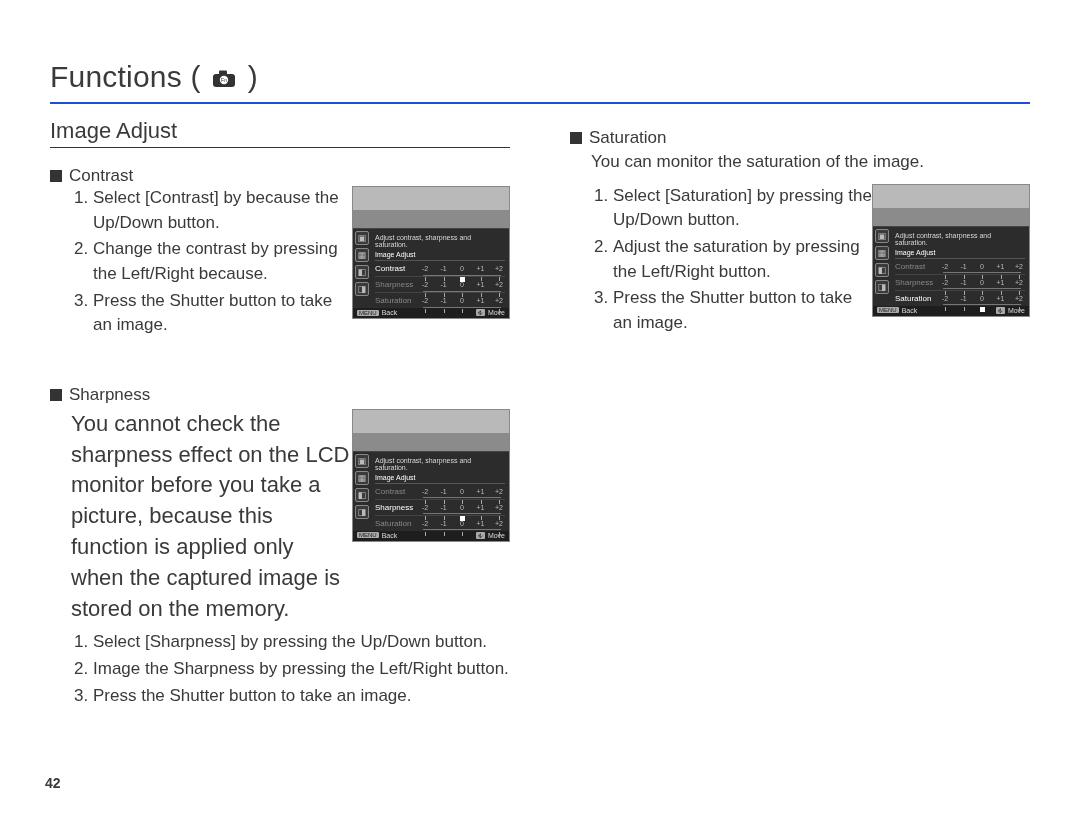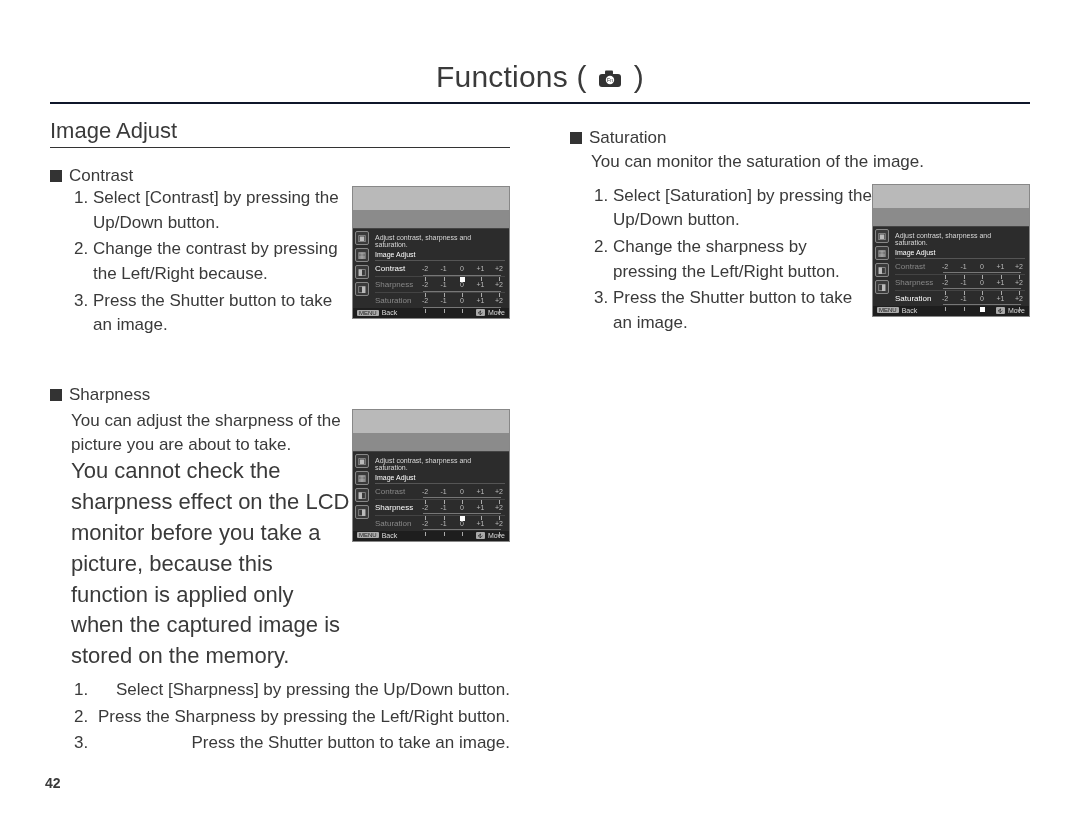--- a/index.html
+++ b/index.html
@@ -10,23 +10,22 @@
       font-family: Arial, Helvetica, sans-serif;
       color: #3a3a3a;
       padding: 60px 50px 30px 50px;
       position: relative;
     }
     .page-title {
       font-size: 30px;
       font-weight: 400;
       letter-spacing: 0.2px;
       padding-bottom: 6px;
-      border-bottom: 2px solid #0f172a;
+      border-bottom: 2px solid #1d4ed8;
       margin-bottom: 14px;
-      text-align: center;
     }
     .page-title .camera-icon {
       display: inline-block;
       vertical-align: -2px;
       margin: 0 2px;
     }
     .columns {
       display: flex;
       gap: 60px;
     }
@@ -224,21 +223,21 @@
   <div class="col">
     <h2 class="section-heading">Image Adjust</h2>
 
     <div class="block">
       <div class="sub-heading">
         <span class="square"></span><span>Contrast</span>
       </div>
 
       <div class="row-with-screen">
         <ol class="steps">
-          <li>Select [Contrast] by pressing the Up/Down button.</li>
+          <li>Select [Contrast] by because the Up/Down button.</li>
           <li>Change the contrast by pressing the Left/Right because.</li>
           <li>Press the Shutter button to take an image.</li>
         </ol>
 
         <div class="lcd">
           <div class="lcd-photo"></div>
           <div class="lcd-body">
             <div class="lcd-iconstrip">
               <span>▣</span>
               <span>▦</span>
@@ -291,21 +290,20 @@
         </div>
       </div>
     </div>
 
     <div class="block" style="margin-top:45px;">
       <div class="sub-heading">
         <span class="square"></span><span>Sharpness</span>
       </div>
       <div class="row-with-screen" style="margin-top:4px;">
         <div class="steps" style="padding-left:0;">
-          <p style="font-size:17px; line-height:1.4;">You can adjust the sharpness of the picture you are about to take.</p>
           <p style="font-size:22px; line-height:1.4;">You cannot check the sharpness effect on the LCD monitor before you take a picture, because this function is applied only when the captured image is stored on the memory.</p>
         </div>
 
         <div class="lcd">
           <div class="lcd-photo"></div>
           <div class="lcd-body">
             <div class="lcd-iconstrip">
               <span>▣</span>
               <span>▦</span>
               <span>◧</span>
@@ -349,39 +347,39 @@
                 <span class="chip">MENU</span>
                 <span>Back</span>
               </span>
             <span class="btn">
                 <span class="chip">✥</span>
                 <span>Move</span>
               </span>
           </div>
         </div>
       </div>
-      <ol class="steps inset" style="margin-top:6px;text-align:right;">
+      <ol class="steps inset" style="margin-top:6px;">
         <li>Select [Sharpness] by pressing the Up/Down button.</li>
-        <li>Press the Sharpness by pressing the Left/Right button.</li>
+        <li>Image the Sharpness by pressing the Left/Right button.</li>
         <li>Press the Shutter button to take an image.</li>
       </ol>
     </div>
   </div>
 
   <div class="col">
     <div class="block">
       <div class="sub-heading">
         <span class="square"></span><span>Saturation</span>
       </div>
       <p class="desc">You can monitor the saturation of the image.</p>
 
       <div class="row-with-screen">
         <ol class="steps">
           <li>Select [Saturation] by pressing the Up/Down button.</li>
-          <li>Change the sharpness by pressing the Left/Right button.</li>
+          <li>Adjust the saturation by pressing the Left/Right button.</li>
           <li>Press the Shutter button to take an image.</li>
         </ol>
 
         <div class="lcd">
           <div class="lcd-photo"></div>
           <div class="lcd-body">
             <div class="lcd-iconstrip">
               <span>▣</span>
               <span>▦</span>
               <span>◧</span>

